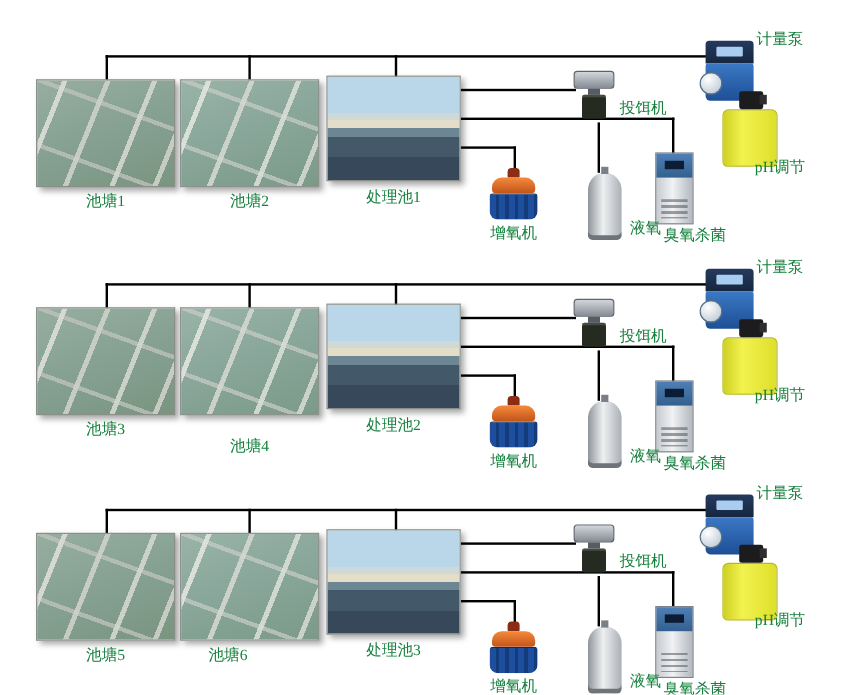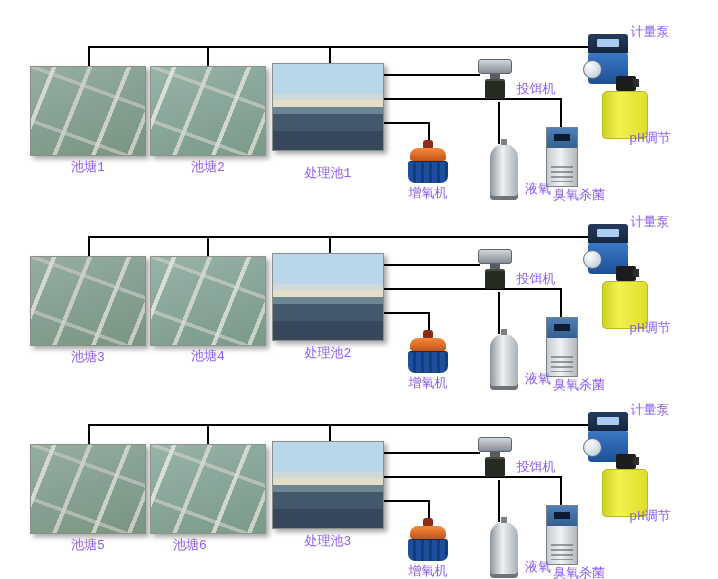--- a/index.html
+++ b/index.html
@@ -24,21 +24,21 @@
       linear-gradient(160deg,#96ae9f 0%,#87a294 45%,#79957f 100%);
   }
   .pond-b{filter:hue-rotate(10deg) brightness(1.03);}
   .treat{
     width:112px;height:88px;
     background:
       linear-gradient(180deg,#bad7ea 0 35%,#cfd9d8 35% 42%,#e4ddc8 42% 50%,#6c8694 50% 58%,#43596a 58% 78%,#36485a 78% 100%);
   }
 
   
-  .lbl{position:absolute;z-index:3;text-align:center;font-size:13px;line-height:14px;white-space:nowrap;color:#8b5cf6;font-family:Liberation Mono, monospace;}
+  .lbl{position:absolute;z-index:3;text-align:center;font-size:13px;line-height:14px;white-space:nowrap;color:#15803d;}
 
   
   .aerator{position:absolute;width:40px;height:44px;z-index:2;}
   .aer-knob{width:10px;height:8px;background:#8c2c14;margin:0 auto;border-radius:3px 3px 1px 1px;}
   .aer-cap{width:36px;height:13px;background:linear-gradient(#f5893a,#c2551a);margin:0 auto;border-radius:8px 8px 3px 3px;}
   .aer-body{width:40px;height:21px;background:repeating-linear-gradient(90deg,#1d4f9e 0 5px,#143b7a 5px 8px);border-radius:3px 3px 7px 7px;border-top:1px solid #0e2c5c;}
 
   
   .lox{position:absolute;width:28px;height:56px;z-index:2;border-radius:14px 14px 4px 4px;
     background:linear-gradient(90deg,#8f959b,#eef0f2 45%,#aab0b6);box-shadow:inset 0 -4px 0 #6e747a;}
@@ -88,21 +88,21 @@
     <div class="ln v" style="left:560px;top:92px;height:30px"></div>
     <div class="ln h" style="left:384px;top:116px;width:46px"></div>
     <div class="ln v" style="left:428px;top:116px;height:19px"></div>
     <div class="ln v" style="left:498px;top:96px;height:42px"></div>
 
     <div class="photo pond" style="left:30px;top:60px"></div>
     <div class="photo pond pond-b" style="left:150px;top:60px"></div>
     <div class="photo treat" style="left:272px;top:57px"></div>
     <div class="lbl" style="left:30px;top:155px;width:116px">池塘1</div>
     <div class="lbl" style="left:150px;top:155px;width:116px">池塘2</div>
-    <div class="lbl" style="left:272px;top:161px;width:112px">处理池1</div>
+    <div class="lbl" style="left:272px;top:151px;width:112px">处理池1</div>
 
     <div class="feeder" style="left:478px;top:53px">
       <div class="feeder-hopper"></div>
       <div class="feeder-neck"></div>
       <div class="feeder-body"></div>
     </div>
     <div class="lbl" style="left:513px;top:77px;width:46px">投饵机</div>
 
     <div class="pump" style="left:588px;top:28px">
       <div class="pump-top">
@@ -148,21 +148,21 @@
     <div class="ln h" style="left:384px;top:92px;width:178px"></div>
     <div class="ln v" style="left:560px;top:92px;height:30px"></div>
     <div class="ln h" style="left:384px;top:116px;width:46px"></div>
     <div class="ln v" style="left:428px;top:116px;height:19px"></div>
     <div class="ln v" style="left:498px;top:96px;height:42px"></div>
 
     <div class="photo pond" style="left:30px;top:60px"></div>
     <div class="photo pond pond-b" style="left:150px;top:60px"></div>
     <div class="photo treat" style="left:272px;top:57px"></div>
     <div class="lbl" style="left:30px;top:155px;width:116px">池塘3</div>
-    <div class="lbl" style="left:150px;top:154px;width:116px">池塘4</div>
+    <div class="lbl" style="left:150px;top:169px;width:116px">池塘4</div>
     <div class="lbl" style="left:272px;top:151px;width:112px">处理池2</div>
 
     <div class="feeder" style="left:478px;top:53px">
       <div class="feeder-hopper"></div>
       <div class="feeder-neck"></div>
       <div class="feeder-body"></div>
     </div>
     <div class="lbl" style="left:513px;top:77px;width:46px">投饵机</div>
 
     <div class="pump" style="left:588px;top:28px">

